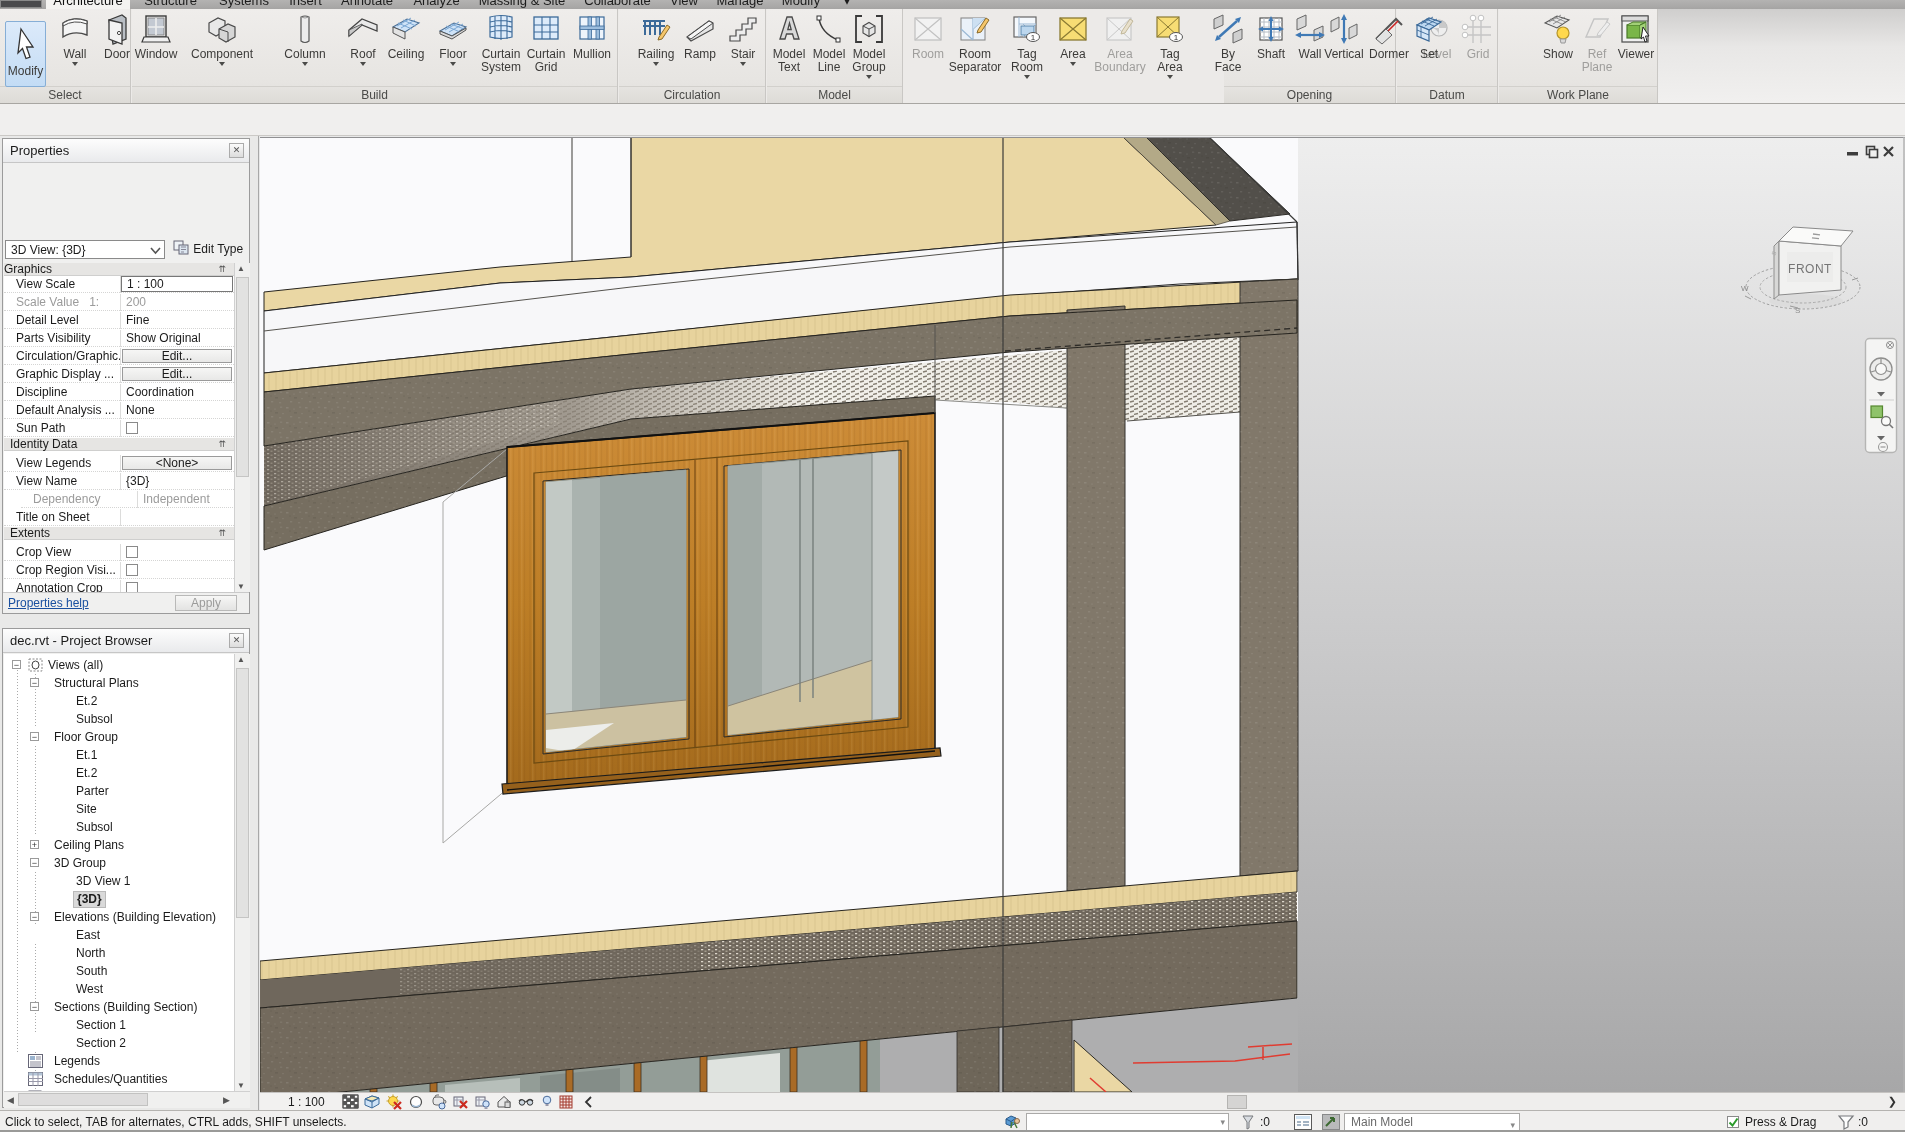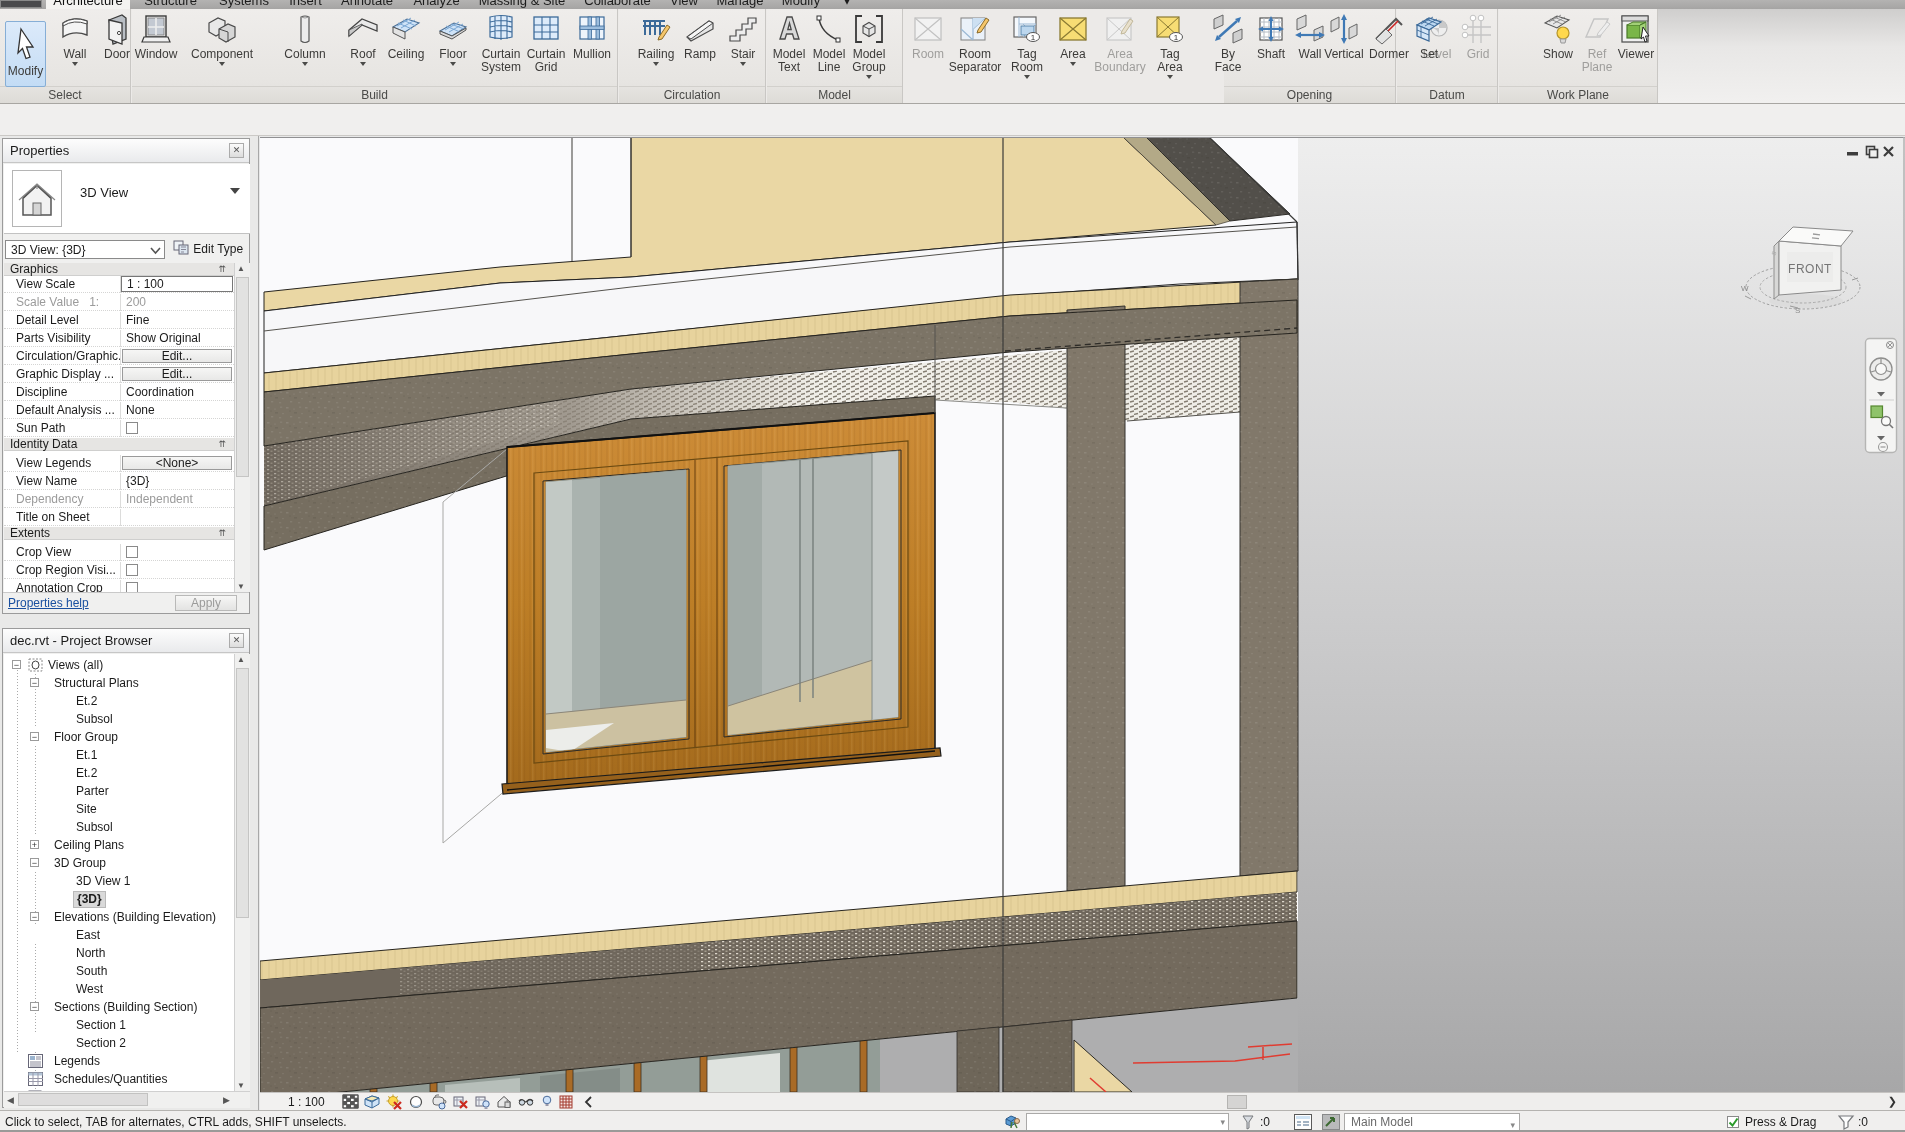--- a/index.html
+++ b/index.html
@@ -266,46 +266,34 @@
         <path d="M8 12 L14 9 L27 9 L21 12 M21 12 L27 9 L27 20 L21 25" fill="#a2d077" stroke="#4a7a2a" stroke-width="1"></path>
         <path d="M24 14 L30 23 L26.5 23 L28 28 L26 29 L24.5 24 L22 26 Z" fill="#fff" stroke="#222"></path>
       </svg>Viewer</div>
 </div>
 <div id="ribbot"></div>
 <div id="optbar"></div>
 <div id="dock" style="position:absolute;left:0;top:136px;width:259px;height:974px;background:#e9e9e8;border-right:1px solid #a8a8a8">
 <div class="panel" style="left:2px;top:2px;width:248px;height:476px">
  <div class="ptitle">Properties</div>
       <div class="pclose" style="right:5px">✕</div>
- <div style="position:absolute;left:1px;top:25px;width:246px;height:70px;background:#fff;border-bottom:1px solid #c2c2c2">
-   <div style="position:absolute;left:8px;top:6px;width:50px;height:57px;background:#fff;border:1px solid #b5b5b5">
-     <svg width="48" height="55" viewBox="0 0 48 55">
-            <path d="M10 27 L24 14 L38 27 L38 44 L10 44 Z" fill="#f2f2f2" stroke="#555" stroke-width="1.5"></path>
-            <path d="M10 27 L24 14 L38 27" fill="none" stroke="#555" stroke-width="2"></path>
-            <path d="M24 14 L24 18 M6 29 L24 13 L42 29" fill="none" stroke="#888" stroke-width="1.2"></path>
-            <rect x="20" y="32" width="8" height="12" fill="#d5d5d5" stroke="#666"></rect>
-          </svg>
-   </div>
-   <div style="position:absolute;left:76px;top:21px;font-size:13px;color:#1b1b1b">3D View</div>
-   <div style="position:absolute;right:10px;top:24px;width:0;height:0;border-left:5px solid transparent;border-right:5px solid transparent;border-top:6px solid #444"></div>
- </div>
  <div style="position:absolute;left:2px;top:101px;width:160px;height:19px;background:#fff;border:1px solid #8a8a8a;font-size:12px;color:#1b1b1b;line-height:18px;padding-left:5px">3D View: {3D}
    <svg style="position:absolute;right:3px;top:4px" width="11" height="11" viewBox="0 0 11 11">
           <path d="M1 3 L5.5 8 L10 3" fill="none" stroke="#555" stroke-width="1.6"></path>
         </svg>
  </div>
  <div style="position:absolute;left:170px;top:101px;width:80px;height:19px;font-size:12px;color:#1b1b1b;line-height:19px">
    <svg width="17" height="16" viewBox="0 0 17 16" style="vertical-align:-3px">
           <rect x="1" y="1" width="9" height="9" fill="#eef2f6" stroke="#667"></rect>
           <rect x="6" y="5" width="9" height="9" fill="#dce6f0" stroke="#667"></rect>
           <path d="M8 7 H13 M8 9.5 H13 M8 12 H11" stroke="#889"></path>
         </svg> Edit Type
  </div>
  <div id="pgrid" style="position:absolute;left:1px;top:124px;width:230px;height:329px;background:#fff;font-size:12px;color:#1b1b1b;overflow:hidden">
-<div style="position:absolute;left:0;top:0px;width:230px;height:13px;background:#e6e5e3;border-bottom:1px solid #cfcfce;line-height:13px"><span style="padding-left:6px;color:#1b1b1b">Graphics</span><span style="position:absolute;right:8px;top:0;font-size:9px;color:#555">⇈</span></div>
+<div style="position:absolute;left:0;top:0px;width:230px;height:13px;background:#e6e5e3;border-bottom:1px solid #cfcfce;line-height:13px"><span style="color:#1b1b1b">Graphics</span><span style="position:absolute;right:8px;top:0;font-size:9px;color:#555">⇈</span></div>
 <div style="position:absolute;left:0;top:13px;width:230px;height:17px;border-bottom:1px dotted #d5d5d4;line-height:17px">
           <span style="position:absolute;left:12px;color:#1b1b1b;white-space:nowrap">View Scale</span>
           <div style="position:absolute;left:117px;top:0px;width:112px;height:16px;border:1px solid #777;background:#fff;line-height:15px;padding-left:5px;color:#1b1b1b">1 : 100</div>
           <div style="position:absolute;left:116px;top:0;width:1px;height:17px;background:#dcdcdb"></div>
         </div>
 <div style="position:absolute;left:0;top:31px;width:230px;height:17px;border-bottom:1px dotted #d5d5d4;line-height:17px">
           <span style="position:absolute;left:12px;color:#9b9b9b;white-space:nowrap">Scale Value&nbsp;&nbsp;&nbsp;1:</span>
           <span style="position:absolute;left:122px;color:#9b9b9b">200</span>
           <div style="position:absolute;left:116px;top:0;width:1px;height:17px;background:#dcdcdb"></div>
         </div>
@@ -348,21 +336,21 @@
 <div style="position:absolute;left:0;top:192px;width:230px;height:17px;border-bottom:1px dotted #d5d5d4;line-height:17px">
           <span style="position:absolute;left:12px;color:#1b1b1b;white-space:nowrap">View Legends</span>
           <div style="position:absolute;left:118px;top:1px;width:110px;height:14px;border:1px solid #9a9a9a;background:linear-gradient(#f6f6f5,#e8e8e7);text-align:center;line-height:13px;color:#1b1b1b">&lt;None&gt;</div>
           <div style="position:absolute;left:116px;top:0;width:1px;height:17px;background:#dcdcdb"></div>
         </div>
 <div style="position:absolute;left:0;top:210px;width:230px;height:17px;border-bottom:1px dotted #d5d5d4;line-height:17px">
           <span style="position:absolute;left:12px;color:#1b1b1b;white-space:nowrap">View Name</span>
           <span style="position:absolute;left:122px;color:#1b1b1b">{3D}</span>
           <div style="position:absolute;left:116px;top:0;width:1px;height:17px;background:#dcdcdb"></div>
         </div>
-<div style="position:absolute;left:0;top:228px;width:230px;height:17px;border-bottom:1px dotted #d5d5d4;line-height:17px">
+<div style="position:absolute;left:17px;top:228px;width:230px;height:17px;border-bottom:1px dotted #d5d5d4;line-height:17px">
           <span style="position:absolute;left:12px;color:#9b9b9b;white-space:nowrap">Dependency</span>
           <span style="position:absolute;left:122px;color:#9b9b9b">Independent</span>
           <div style="position:absolute;left:116px;top:0;width:1px;height:17px;background:#dcdcdb"></div>
         </div>
 <div style="position:absolute;left:0;top:246px;width:230px;height:17px;border-bottom:1px dotted #d5d5d4;line-height:17px">
           <span style="position:absolute;left:12px;color:#1b1b1b;white-space:nowrap">Title on Sheet</span>
           <span style="position:absolute;left:122px;color:#1b1b1b"></span>
           <div style="position:absolute;left:116px;top:0;width:1px;height:17px;background:#dcdcdb"></div>
         </div>
 <div style="position:absolute;left:0;top:264px;width:230px;height:13px;background:#e6e5e3;border-bottom:1px solid #cfcfce;line-height:13px"><span style="padding-left:6px;color:#1b1b1b">Extents</span><span style="position:absolute;right:8px;top:0;font-size:9px;color:#555">⇈</span></div>

